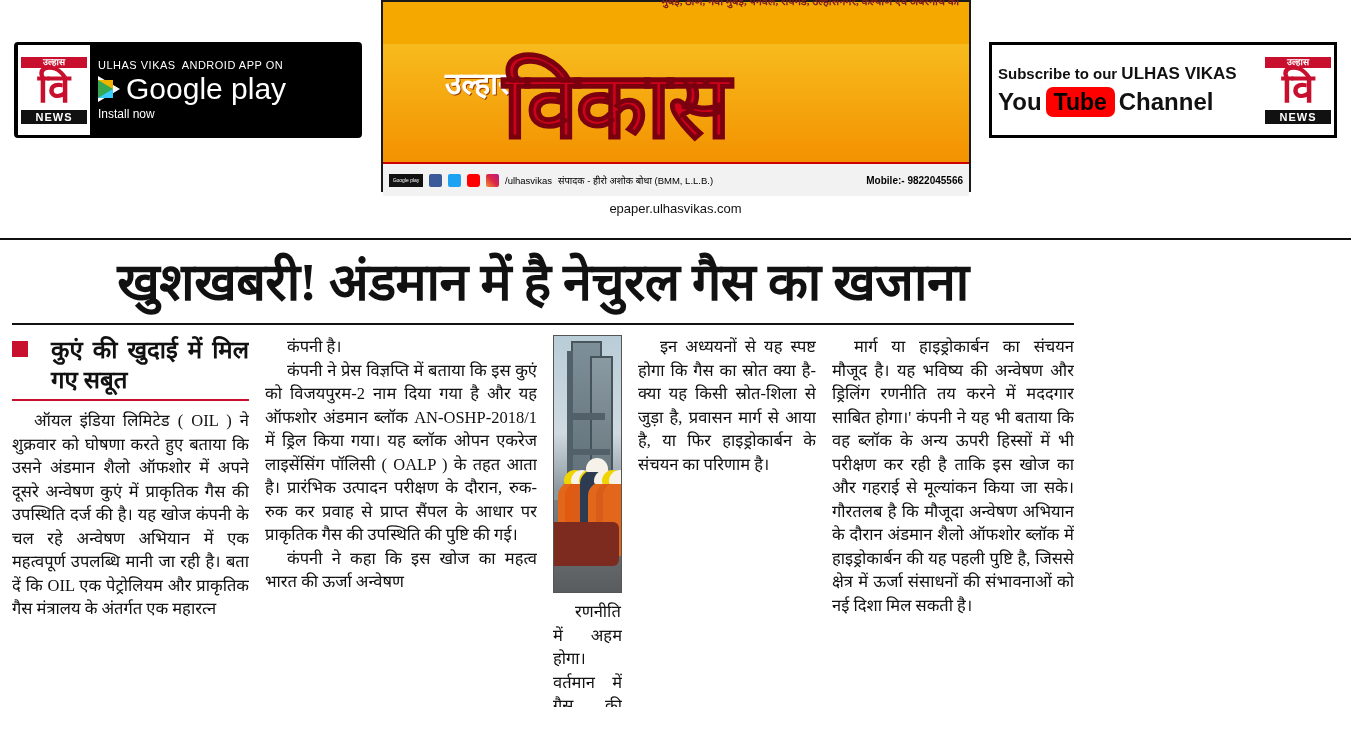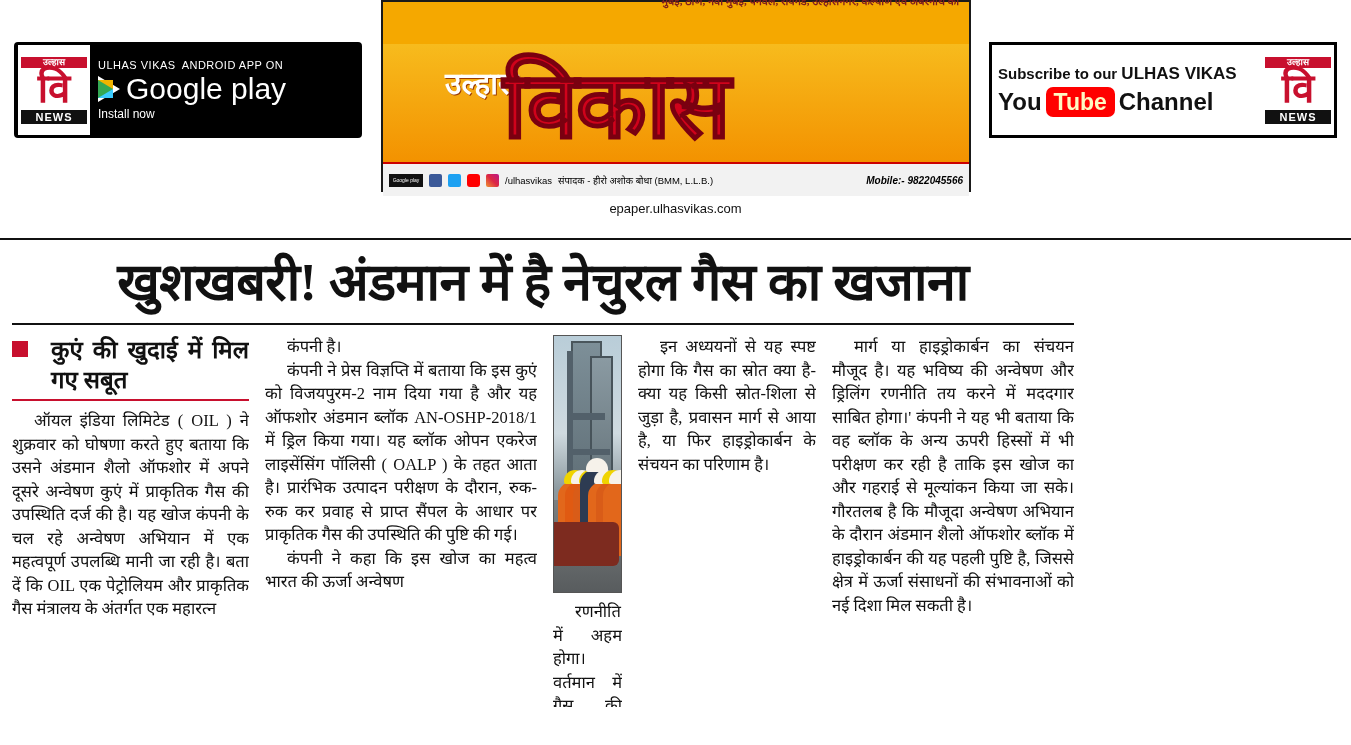--- a/index.html
+++ b/index.html
@@ -203,21 +203,21 @@
   }
   .center-web {
     background: #c8102e;
     color: #fff;
     height: 16px;
     text-align: center;
     font-size: 10px;
     font-weight: bold;
     line-height: 16px;
   }
-  .mobile-txt { margin-left: auto; font-weight: bold; font-size: 10px; font-style: italic; }
+  .mobile-txt { margin-left: auto; font-weight: bold; font-size: 10px; }
 
   
   .yt-wrap {
     position: absolute;
     right: 14px;
     top: 42px;
     width: 348px;
     height: 96px;
     border: 3px solid #000;
     background: #fff;
@@ -236,21 +236,21 @@
   }
   .yt-line1 b { color: #111; font-size: 17px; }
   .yt-line2 {
     display: flex;
     align-items: center;
     gap: 4px;
     margin-top: 3px;
   }
   .yt-logo {
     background: #ff0000;
-    color: #fef9c3;
+    color: #000000;
     font-size: 23px;
     font-weight: bold;
     padding: 0 8px;
     border-radius: 7px;
     line-height: 30px;
     font-family: "Liberation Sans", sans-serif;
   }
   .yt-chan {
     font-size: 24px;
     font-weight: bold;

